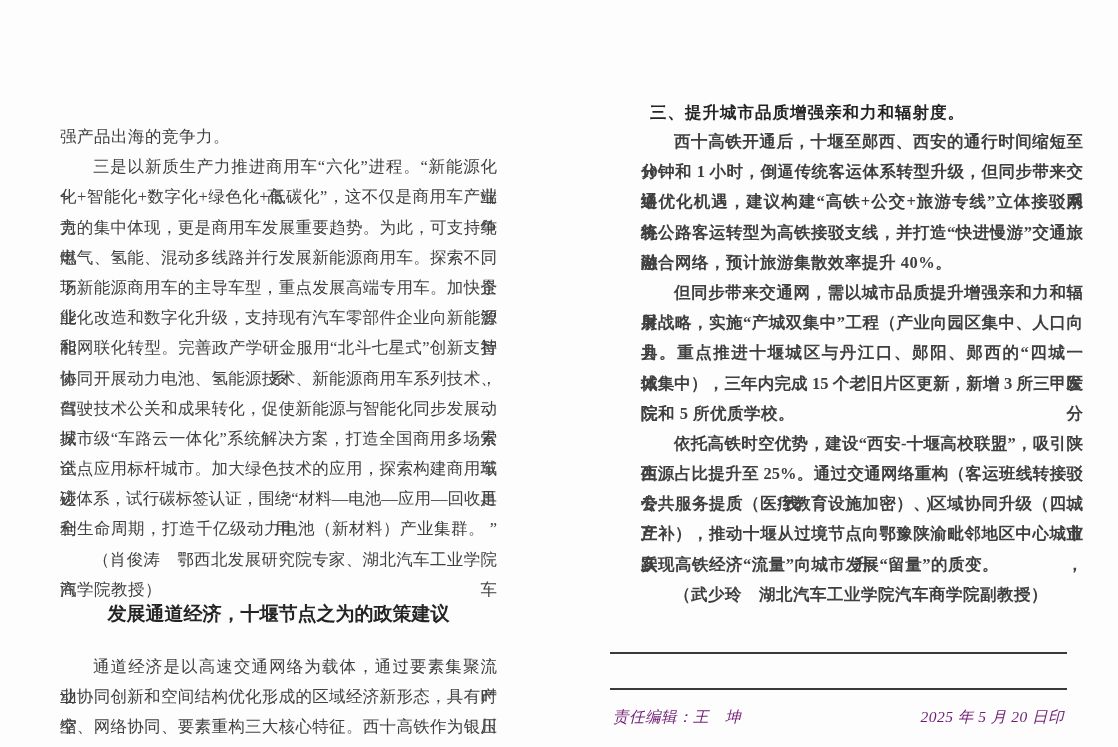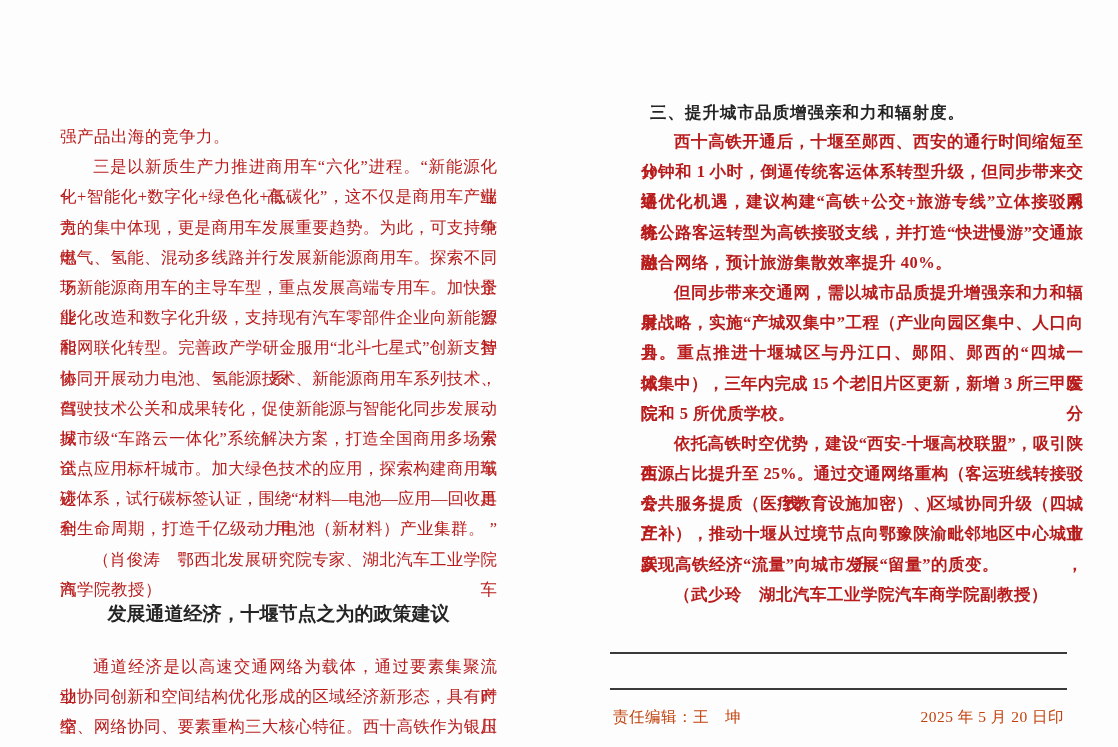--- a/index.html
+++ b/index.html
@@ -14,21 +14,21 @@
     background: #fdfdfd;
     overflow: hidden;
     font-family: "Liberation Serif", "DejaVu Serif", serif;
     color: #2e2e2e;
   }
   .col { position: absolute; margin-top: 44px; }
   .line {
     height: 30.2px;
     line-height: 30.2px;
     font-size: 16.5px;
-    color: #b91c1c;
+    color: #404040;
     letter-spacing: 0.5px;
     white-space: nowrap;
   }
   .line.fill {
     white-space: normal;
     text-align: justify;
     text-align-last: justify;
     letter-spacing: 0;
   }
   .line.indent { text-indent: 2em; }
@@ -65,22 +65,23 @@
   }
   #footer-rule-top { top: 652px; height: 2px; }
   #footer-rule-bottom { top: 688px; height: 1.5px; }
   #footer-bar {
     left: 613px; top: 659px; width: 451px;
     display: flex;
     justify-content: space-between;
     align-items: center;
     height: 28px;
     font-size: 15.5px;
-    color: #c2410c;
+    color: #701a75;
     letter-spacing: 0.5px;
+    font-style: italic;
   }
 </style>
 </head>
 <body>
 
 <div id="canvas">
 
   <div>
     <div class="col" style="left:60px; top:78px; width:437px;">
         <div class="line">强产品出海的竞争力。</div>

